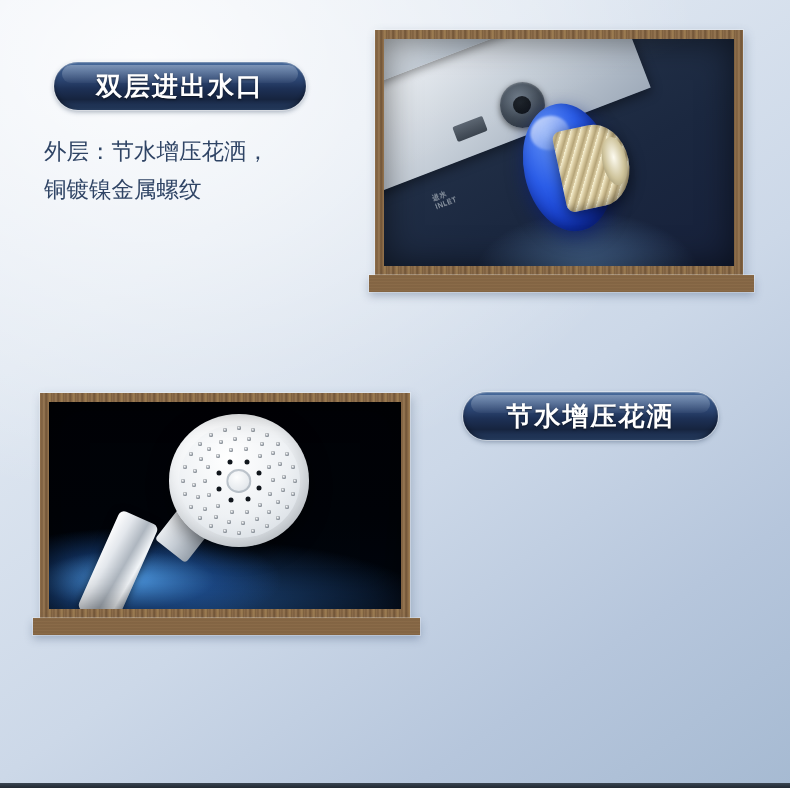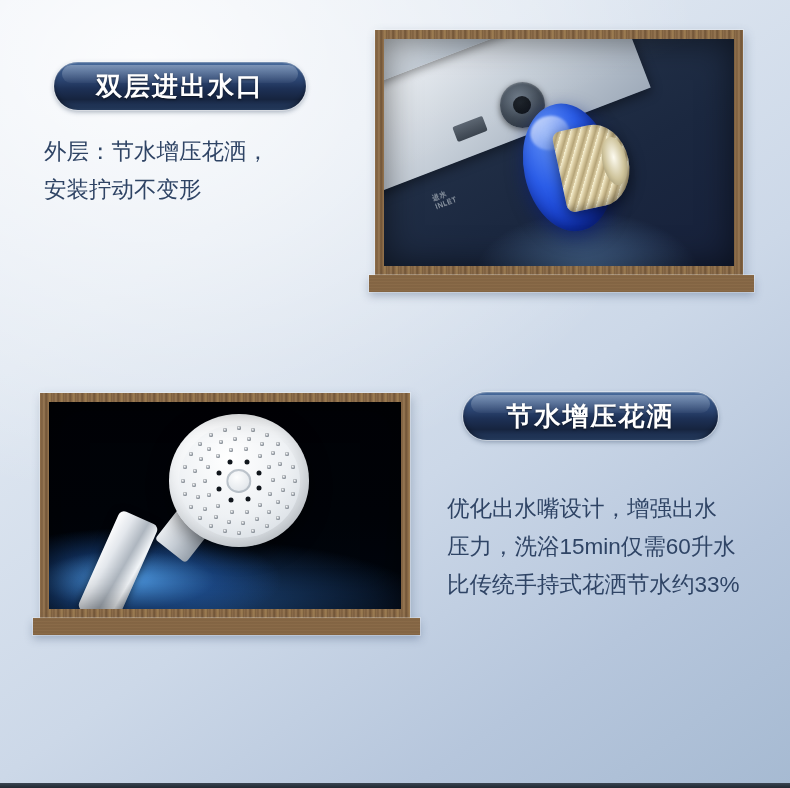--- a/index.html
+++ b/index.html
@@ -289,21 +289,21 @@
 <body>
 
 <div id="page">
 
   <div class="badge" id="badge-1">
     <span class="badge-label">双层进出水口</span>
   </div>
 
   <div class="copy" id="copy-1">
     <span class="copy-line">外层：节水增压花洒，</span>
-    <span class="copy-line">安装拧动不变形</span>
+    <span class="copy-line">铜镀镍金属螺纹</span>
   </div>
 
   <div class="frame-unit" id="frame-1">
     <div class="frame">
       <div class="frame-inner">
         <div class="photo-inlet">
           <div class="heater-body"></div>
           <div class="heater-rail"></div>
           <div class="heater-slot"></div>
           <div class="heater-knob"></div>
@@ -320,25 +320,20 @@
         </div>
       </div>
     </div>
     <div class="shelf"></div>
   </div>
 
   <div class="badge" id="badge-2">
     <span class="badge-label">节水增压花洒</span>
   </div>
 
-  <div class="copy" id="copy-2">
-    <span class="copy-line">优化出水嘴设计，增强出水</span>
-    <span class="copy-line">压力，洗浴15min仅需60升水</span>
-    <span class="copy-line">比传统手持式花洒节水约33%</span>
-  </div>
 
   <div class="frame-unit" id="frame-2">
     <div class="frame">
       <div class="frame-inner">
         <div class="photo-shower">
           <div class="shower-handle"></div>
           <div class="shower-neck"></div>
           <div class="shower-head">
             <div class="shower-face" id="shower-face">
               <div class="shower-center"></div>

